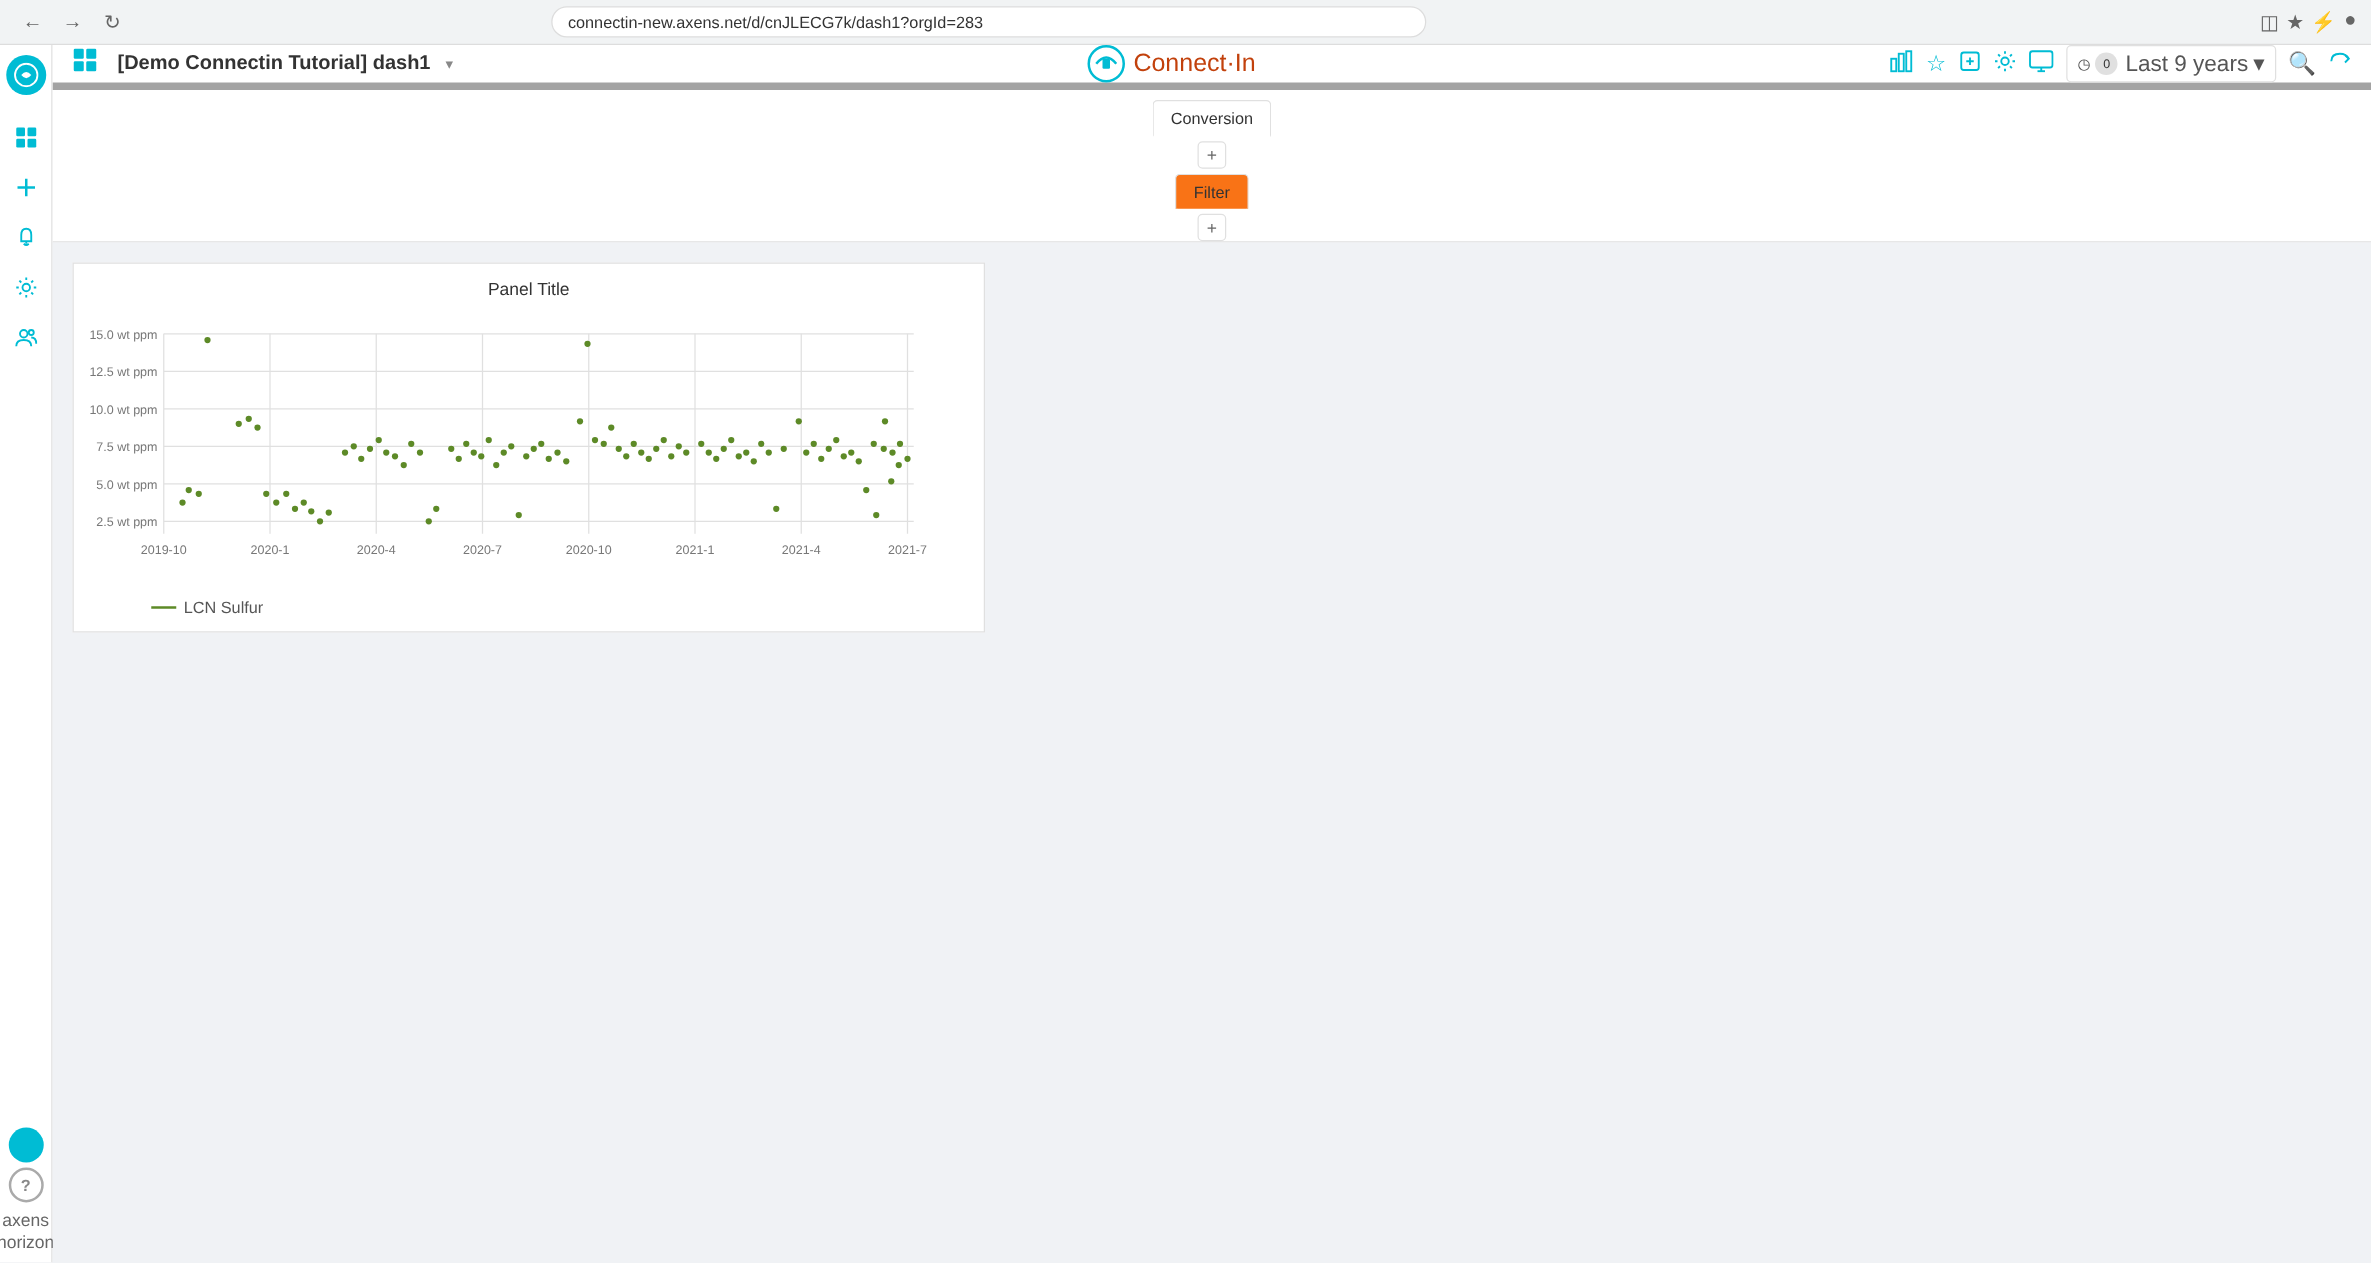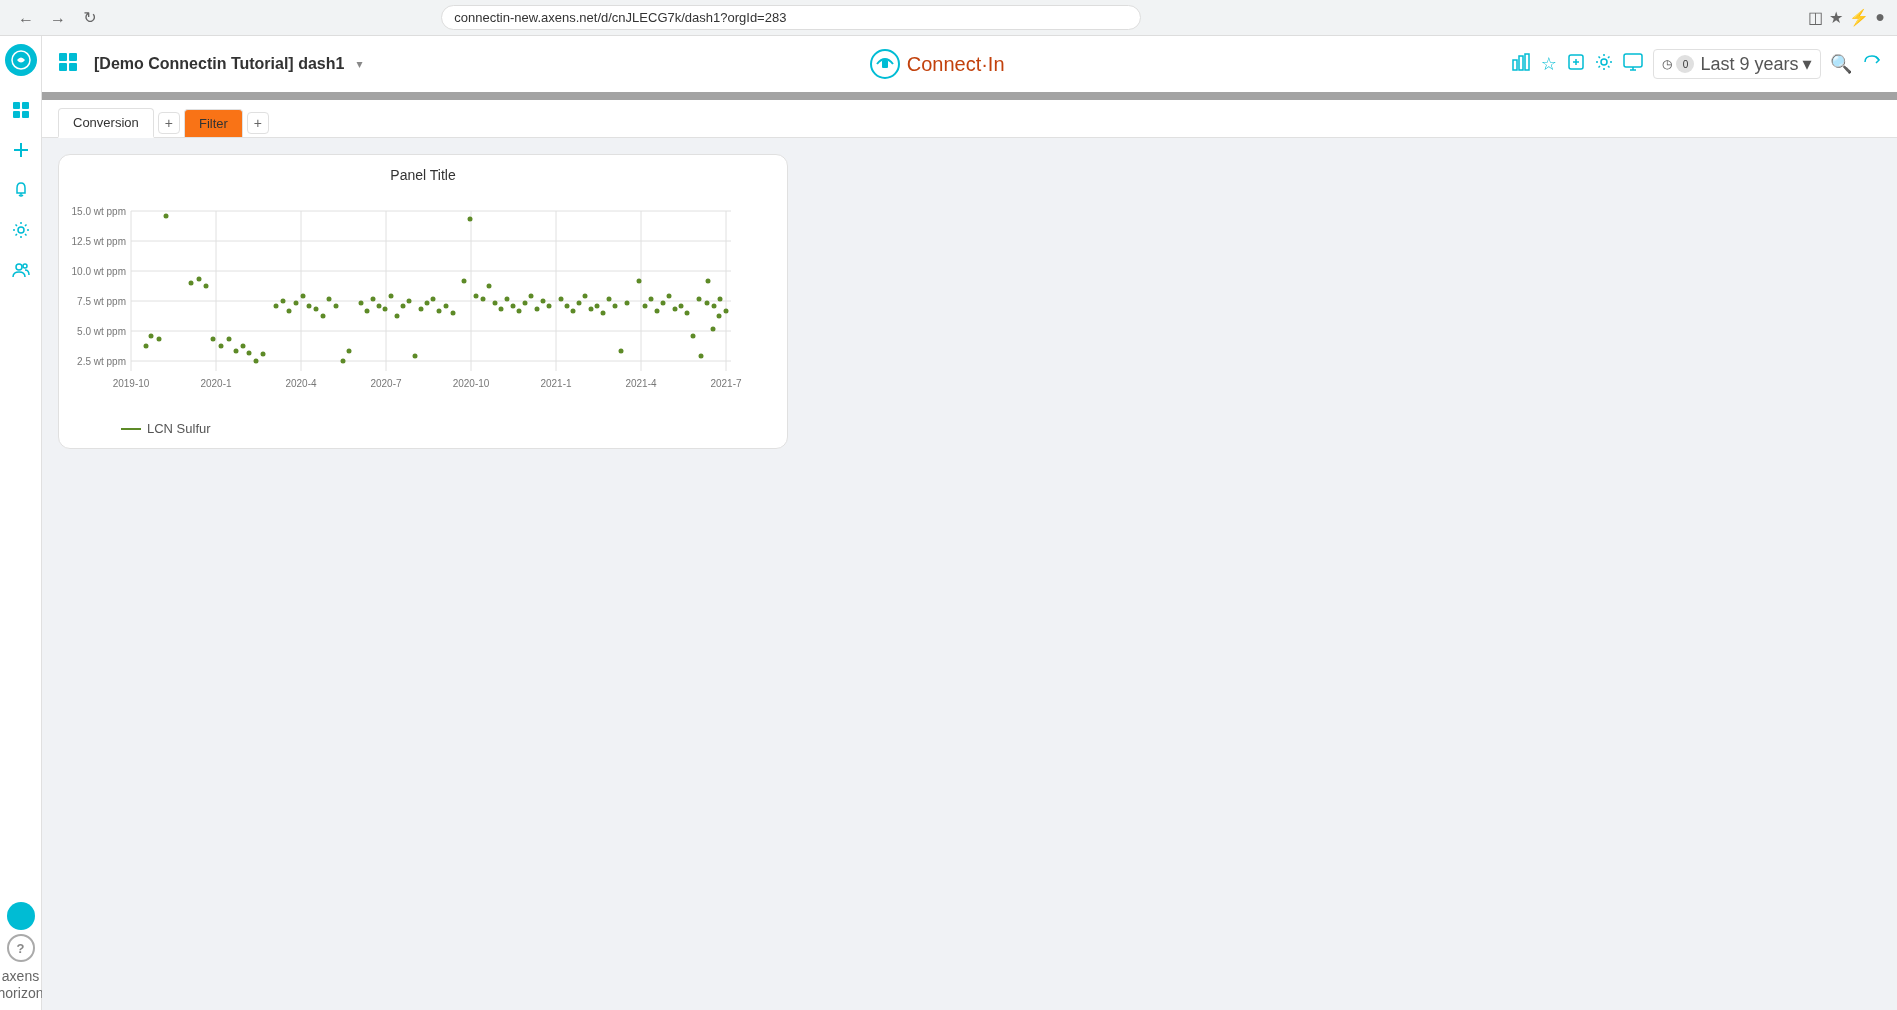--- a/index.html
+++ b/index.html
@@ -70,25 +70,25 @@
       color: #888; font-size: 13px; font-weight: bold; cursor: pointer;
     }
     .sidebar-brand { font-size: 14px; color: #666; text-align: center; line-height: 1.2; margin-top: 2px; }
 
     
     .main { flex: 1; display: flex; flex-direction: column; overflow: hidden; }
 
     
     .top-nav {
       background: white;
-      height: 64px;
+      height: 36px;
       display: flex;
       align-items: center;
       padding: 0 16px;
-      border-bottom: 8px solid #a3a3a3;
+      border-bottom: 6px solid #a3a3a3;
       gap: 12px;
     }
     .app-grid-icon { color: #00bcd4; font-size: 20px; margin-right: 4px; }
     .dashboard-title {
       font-size: 16px; font-weight: 600; color: #333; cursor: pointer;
     }
     .title-caret { color: #888; font-size: 12px; }
     .nav-center { margin: 0 auto; }
     .brand-logo {
       display: flex; align-items: center; gap: 6px;
@@ -110,20 +110,21 @@
     }
 
     
     .tab-bar {
       background: white;
       padding: 8px 16px 0;
       display: flex;
       align-items: center;
       gap: 4px;
       border-bottom: 1px solid #e0e0e0;
+      flex-direction: column;
     }
     .tab {
       padding: 6px 14px;
       font-size: 13px; color: #333;
       border: 1px solid #e0e0e0;
       border-bottom: none;
       border-radius: 4px 4px 0 0;
       cursor: pointer;
       background: #f97316;
       display: flex; align-items: center; gap: 4px;
@@ -131,21 +132,21 @@
     .tab.active { background: white; border-bottom: 2px solid white; color: #333; margin-bottom: -1px; }
     .tab-add { background: none; border: 1px solid #e0e0e0; border-radius: 4px; padding: 2px 6px; cursor: pointer; color: #666; font-size: 14px; }
 
     
     .panel-area { flex: 1; padding: 16px; background: #f0f2f5; overflow: auto; }
 
     
     .chart-panel {
       background: white;
       border: 1px solid #e0e0e0;
-      border-radius: 12px;
+      border-radius: 0;
       width: 730px;
       padding: 12px;
     }
     .chart-title { text-align: center; font-size: 14px; color: #333; margin-bottom: 8px; }
 
     .chart-container { position: relative; width: 100%; }
     .chart-svg { width: 680px; height: 220px; }
 
     .legend { display: flex; align-items: center; gap: 6px; padding: 6px 0 0 50px; }
     .legend-line { width: 20px; height: 2px; background: #5d8a27; }

